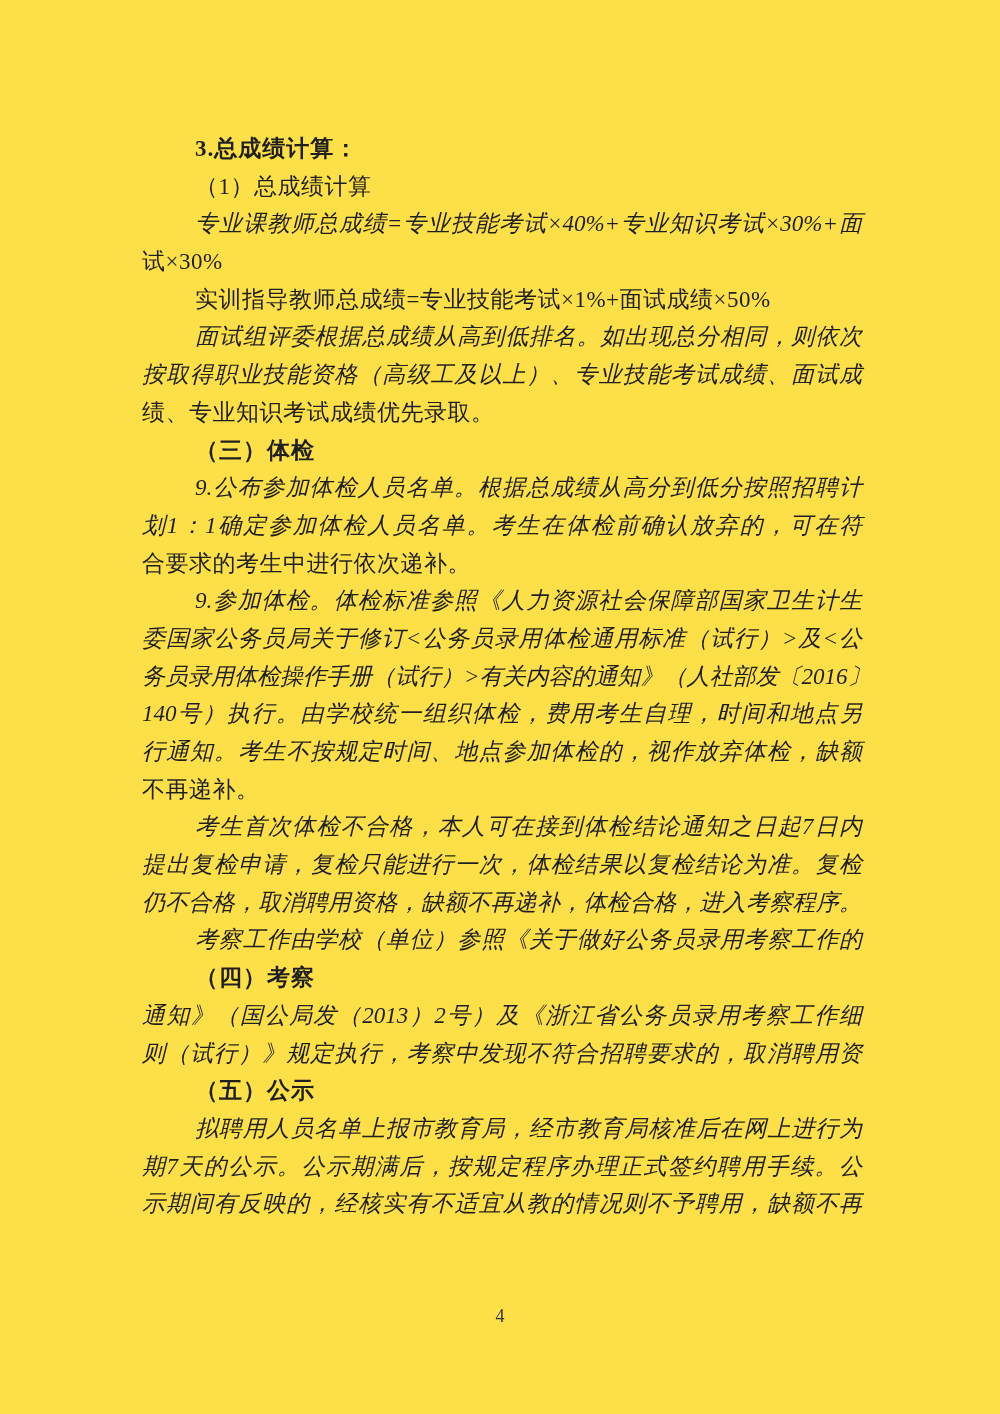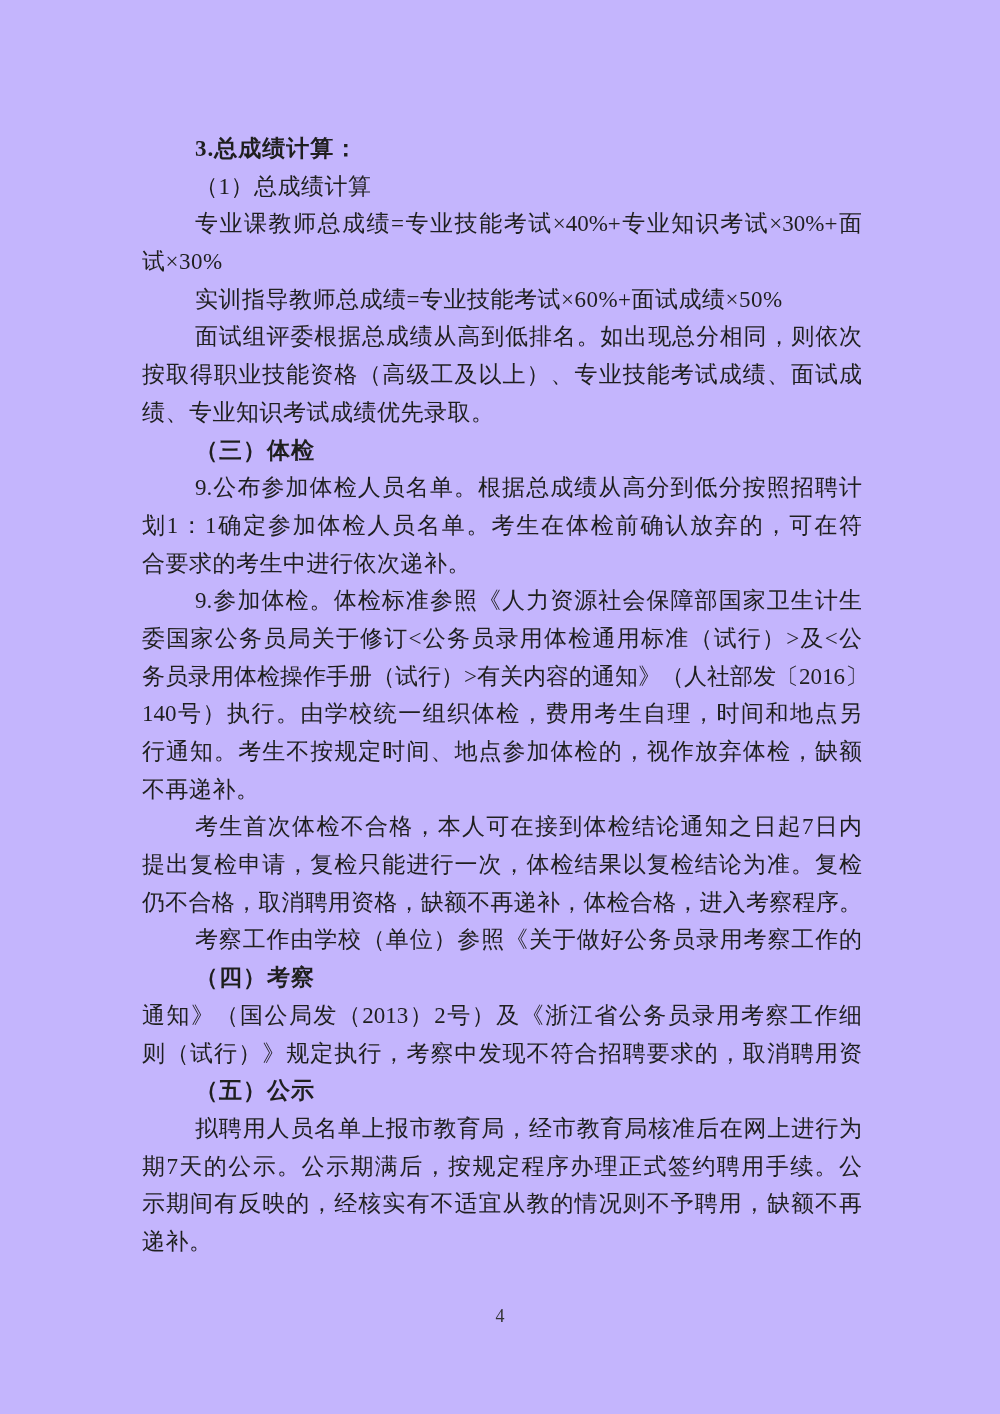--- a/index.html
+++ b/index.html
@@ -4,21 +4,21 @@
 <style>
   html, body {
     margin: 0;
     padding: 0;
     background: #ffffff;
   }
   .page {
     position: relative;
     width: 1000px;
     height: 1414px;
-    background: #c4b5fd;
+    background: #fde047;
     overflow: hidden;
     font-family: "Liberation Serif", "DejaVu Serif", serif;
     color: #1f1f1f;
   }
   .textblock {
     position: absolute;
     left: 142px;
     top: 130px;
     width: 720px;
   }
@@ -28,20 +28,21 @@
     font-size: 23px;
     white-space: nowrap;
     letter-spacing: 0.5px;
     text-align: left;
   }
   
   .line.full {
     text-align: justify;
     text-align-last: justify;
     letter-spacing: normal;
+    font-style: italic;
   }
   
   .line.indent {
     padding-left: 53px;
   }
   .line.bold {
     font-weight: 700;
     letter-spacing: 1px;
   }
   .page-number {
@@ -56,21 +57,21 @@
 </style>
 </head>
 <body>
 
 <div class="page">
   <div class="textblock">
     <div class="line bold indent">3.总成绩计算：</div>
     <div class="line indent">（1）总成绩计算</div>
     <div class="line indent full">专业课教师总成绩=专业技能考试×40%+专业知识考试×30%+面</div>
     <div class="line">试×30%</div>
-    <div class="line indent">实训指导教师总成绩=专业技能考试×60%+面试成绩×50%</div>
+    <div class="line indent">实训指导教师总成绩=专业技能考试×1%+面试成绩×50%</div>
     <div class="line indent full">面试组评委根据总成绩从高到低排名。如出现总分相同，则依次</div>
     <div class="line full">按取得职业技能资格（高级工及以上）、专业技能考试成绩、面试成</div>
     <div class="line">绩、专业知识考试成绩优先录取。</div>
     <div class="line bold indent">（三）体检</div>
     <div class="line indent full">9.公布参加体检人员名单。根据总成绩从高分到低分按照招聘计</div>
     <div class="line full">划1：1确定参加体检人员名单。考生在体检前确认放弃的，可在符</div>
     <div class="line">合要求的考生中进行依次递补。</div>
     <div class="line indent full">9.参加体检。体检标准参照《人力资源社会保障部国家卫生计生</div>
     <div class="line full">委国家公务员局关于修订&lt;公务员录用体检通用标准（试行）&gt;及&lt;公</div>
     <div class="line full">务员录用体检操作手册（试行）&gt;有关内容的通知》（人社部发〔2016〕</div>
@@ -81,17 +82,16 @@
     <div class="line full">提出复检申请，复检只能进行一次，体检结果以复检结论为准。复检</div>
     <div class="line full">仍不合格，取消聘用资格，缺额不再递补，体检合格，进入考察程序。</div>
     <div class="line indent full">考察工作由学校（单位）参照《关于做好公务员录用考察工作的</div>
     <div class="line bold indent">（四）考察</div>
     <div class="line full">通知》（国公局发（2013）2号）及《浙江省公务员录用考察工作细</div>
     <div class="line full">则（试行）》规定执行，考察中发现不符合招聘要求的，取消聘用资</div>
     <div class="line bold indent">（五）公示</div>
     <div class="line indent full">拟聘用人员名单上报市教育局，经市教育局核准后在网上进行为</div>
     <div class="line full">期7天的公示。公示期满后，按规定程序办理正式签约聘用手续。公</div>
     <div class="line full">示期间有反映的，经核实有不适宜从教的情况则不予聘用，缺额不再</div>
-    <div class="line">递补。</div>
   </div>
 
   <div class="page-number">4</div>
 </div>
 
 </body></html>

